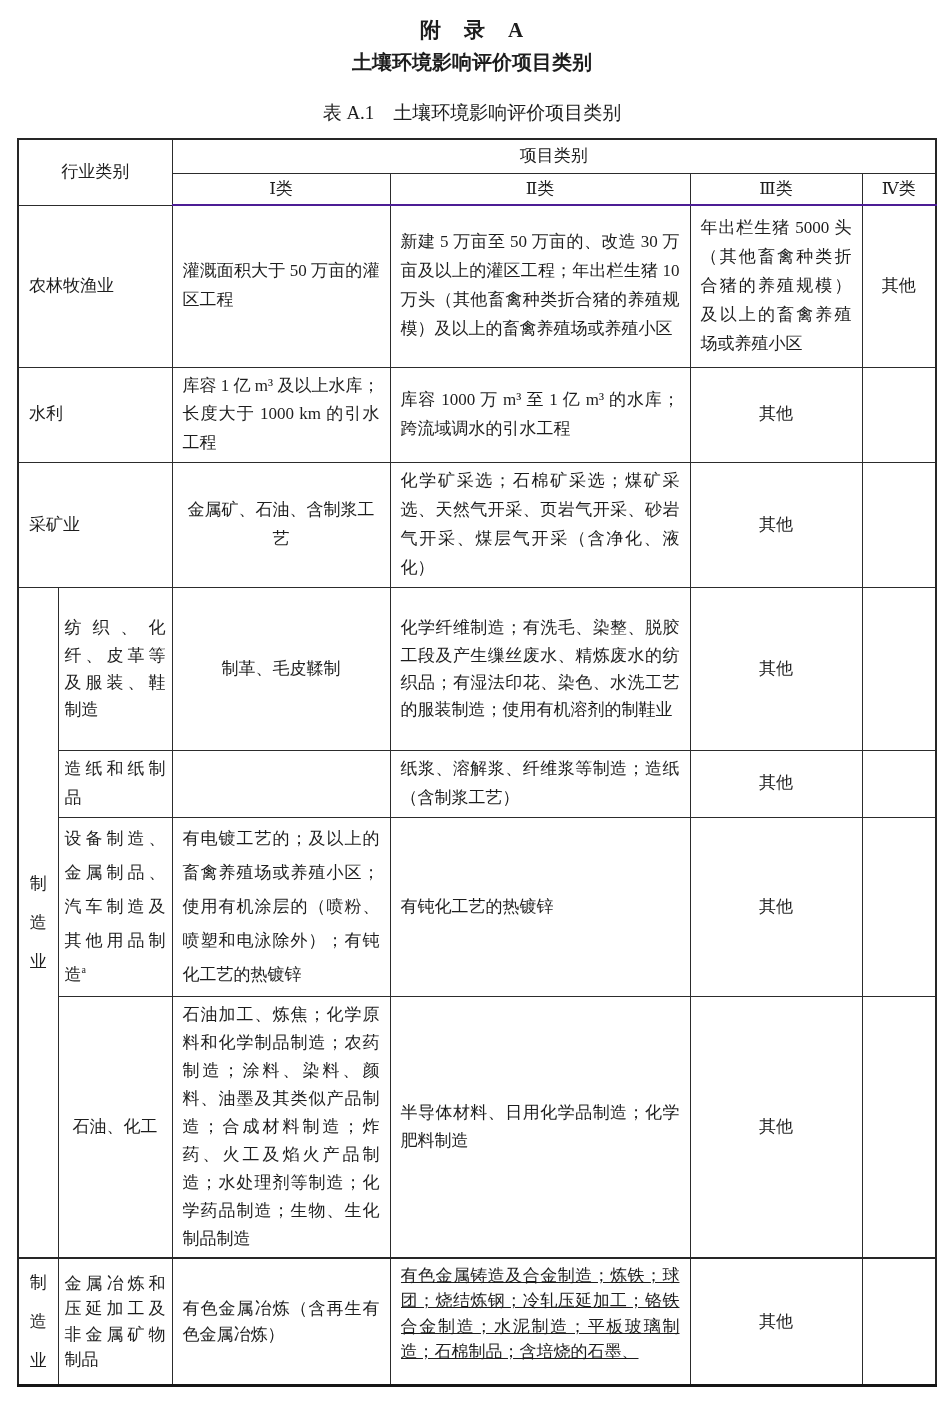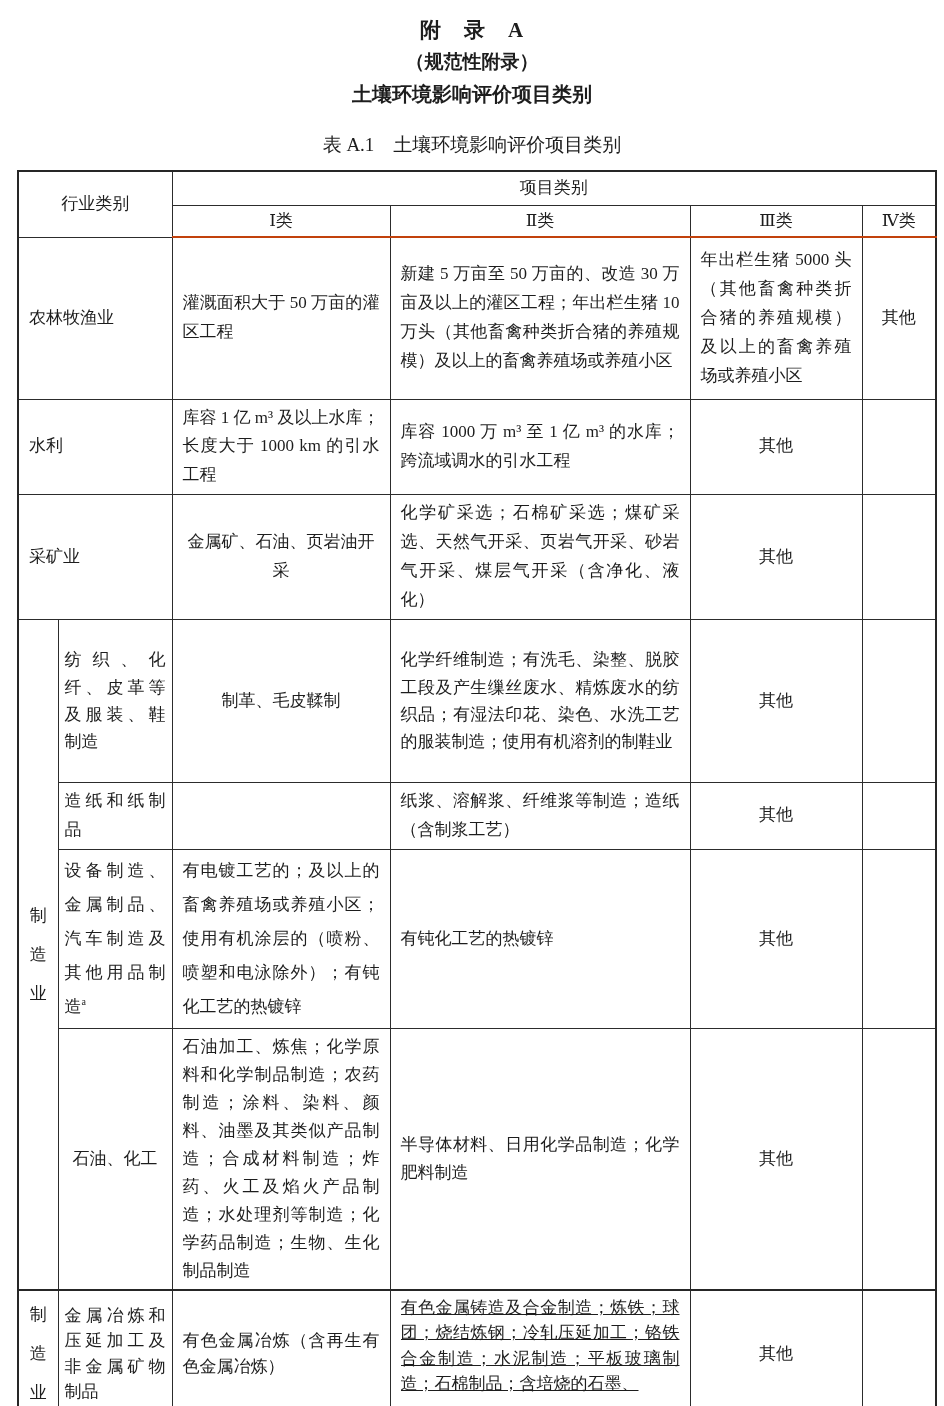--- a/index.html
+++ b/index.html
@@ -18,40 +18,39 @@
     width:918px;margin:12px 0 0 17px;
     border:2px solid #262626;border-bottom:3px solid #151515;
   }
   td{
     border:1px solid #2c2c2c;
     font-size:17px;line-height:1.7;
     padding:4px 10px;vertical-align:middle;
     word-break:break-all;
   }
   tr.hdr1 td,tr.hdr2 td{text-align:center;line-height:1.4;padding:2px 4px;}
-  tr.hdr2 td{border-bottom:2px solid #c2410c;}
+  tr.hdr2 td{border-bottom:2px solid #4c1d95;}
   .ctr{text-align:center;}
   .jl{text-align:justify;}
   .subind{padding:4px 6px;}
   td.vcell{padding:0;}
   .vlabel{width:1.1em;margin:0 auto;word-break:break-all;line-height:2.3;text-align:center;}
   tr.r-textile td{line-height:1.6;}
   tr.r-equipment td{line-height:2.0;}
   tr.r-petro td{line-height:1.65;}
   tr.r-metal td{line-height:1.5;border-top:2px solid #262626;}
   td.top{vertical-align:top;}
   .clip{max-height:127px;overflow:hidden;text-decoration:underline;}
   sup.fnote{font-size:10px;line-height:0;}
 </style>
 </head>
 <body>
 
 <div class="titles">
   <div class="doc-title">附　录　A</div>
-  <div class="doc-subtitle">（规范性附录）</div>
   <div class="doc-heading">土壤环境影响评价项目类别</div>
 </div>
 
 <div class="table-caption">表 A.1　土壤环境影响评价项目类别</div>
 
 <table class="cat">
   <colgroup>
     <col style="width:40px">
       <col style="width:114px">
       <col style="width:218px">
@@ -83,21 +82,21 @@
   <tr style="height:94px">
     <td colspan="2">水利</td>
     <td class="jl">库容 1 亿 m³ 及以上水库；长度大于 1000 km 的引水工程</td>
     <td class="jl">库容 1000 万 m³ 至 1 亿 m³ 的水库；跨流域调水的引水工程</td>
     <td class="ctr">其他</td>
     <td></td>
   </tr>
 
   <tr style="height:124px">
     <td colspan="2">采矿业</td>
-    <td class="ctr">金属矿、石油、页岩油开采</td>
+    <td class="ctr">金属矿、石油、含制浆工艺</td>
     <td class="jl">化学矿采选；石棉矿采选；煤矿采选、天然气开采、页岩气开采、砂岩气开采、煤层气开采（含净化、液化）</td>
     <td class="ctr">其他</td>
     <td></td>
   </tr>
 
   <tr class="r-textile" style="height:163px">
     <td rowspan="4" class="vcell">
       <div class="vlabel">制造业</div>
     </td>
     <td class="jl subind">纺织、化纤、皮革等及服装、鞋制造</td>

